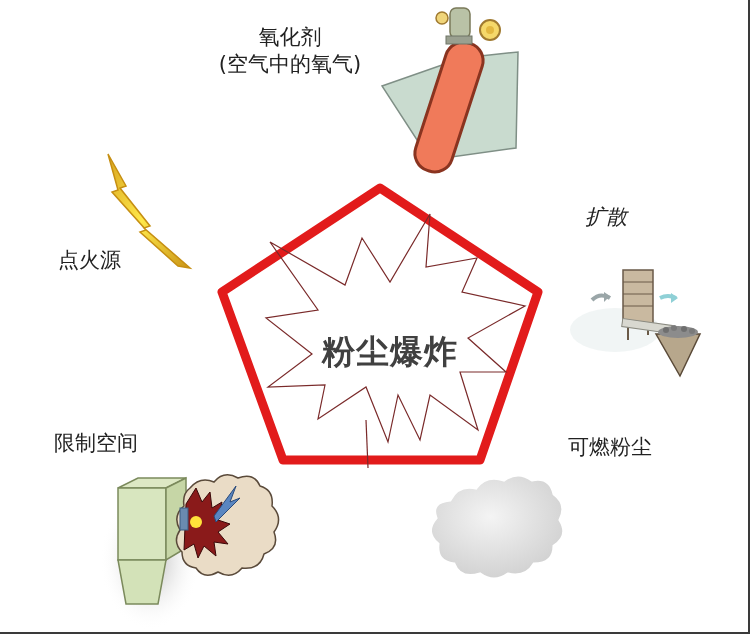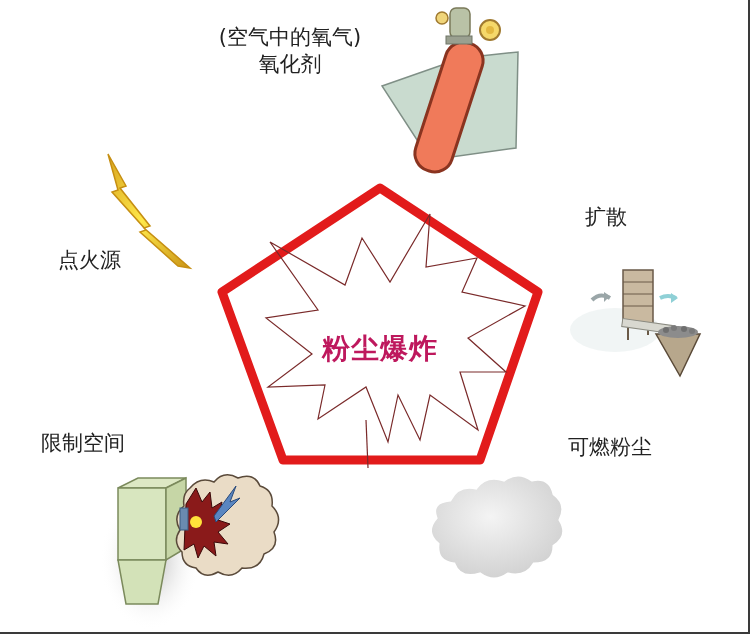--- a/index.html
+++ b/index.html
@@ -17,22 +17,22 @@
       color: #222222;
       font-size: 21px;
       line-height: 27px;
       white-space: nowrap;
       text-align: center;
     }
     .center-title {
       position: absolute;
       font-family: "DejaVu Sans", "Liberation Sans", sans-serif;
       font-weight: bold;
-      color: #be185d;
-      font-size: 28px;
+      color: #404040;
+      font-size: 33px;
       letter-spacing: 1px;
       white-space: nowrap;
     }
     svg.art { position: absolute; left: 0; top: 0; }
   </style>
 </head>
 <body>
 
 <div class="frame">
 
@@ -111,33 +111,33 @@
 
     <polygon points="380,188 538,292 480,460 283,460 222,292" fill="none" stroke="#e21b1b" stroke-width="9" stroke-linejoin="round"></polygon>
 
     <polygon points="270,242 345,285 362,238 390,282 430,214 426,267 477,258 462,292 525,306 468,338 506,372 460,372 478,430 430,395 420,440 398,395 388,442 366,387 318,419 325,385 268,387 312,354 266,318 318,310" fill="none" stroke="#7a2a2a" stroke-width="1.2" stroke-linejoin="miter"></polygon>
     <line x1="366" y1="420" x2="368" y2="468" stroke="#7a2a2a" stroke-width="1.2"></line>
   </svg>
 
   <div class="center-title" style="left:322px; top:330px;">粉尘爆炸</div>
 
   <div class="label" style="left:195px; top:24px; width:190px;">
+    <div>氧化剂</div>
     <div>(空气中的氧气)</div>
-    <div>氧化剂</div>
   </div>
 
   <div class="label" style="left:58px; top:247px; text-align:right;">
     <div>点火源</div>
   </div>
 
-  <div class="label" style="left:585px; top:204px; text-align:right;">
+  <div class="label" style="left:585px; top:204px; text-align:right;font-style:italic;">
     <div>扩散</div>
   </div>
 
-  <div class="label" style="left:41px; top:430px; text-align:left;">
+  <div class="label" style="left:54px; top:430px; text-align:left;">
     <div>限制空间</div>
   </div>
 
   <div class="label" style="left:530px; top:434px; width:160px;">
     <div>可燃粉尘</div>
   </div>
 
 </div>
 
 </body></html>

